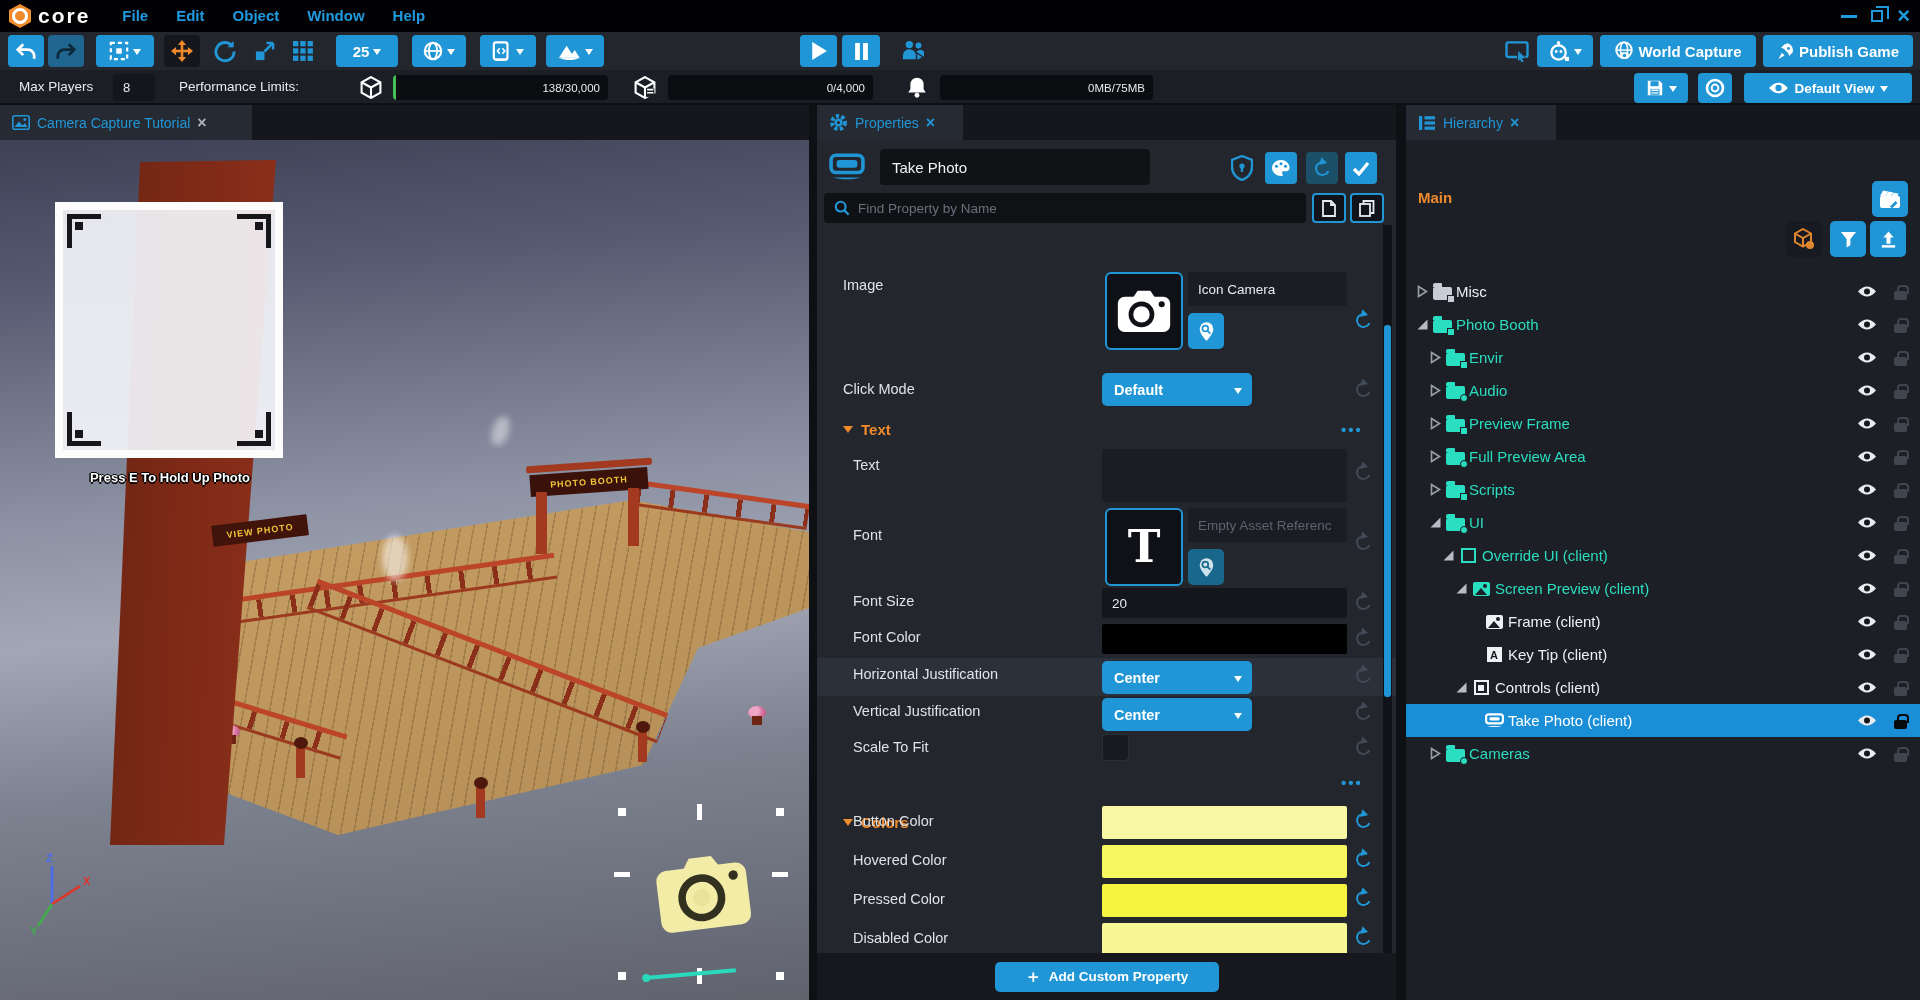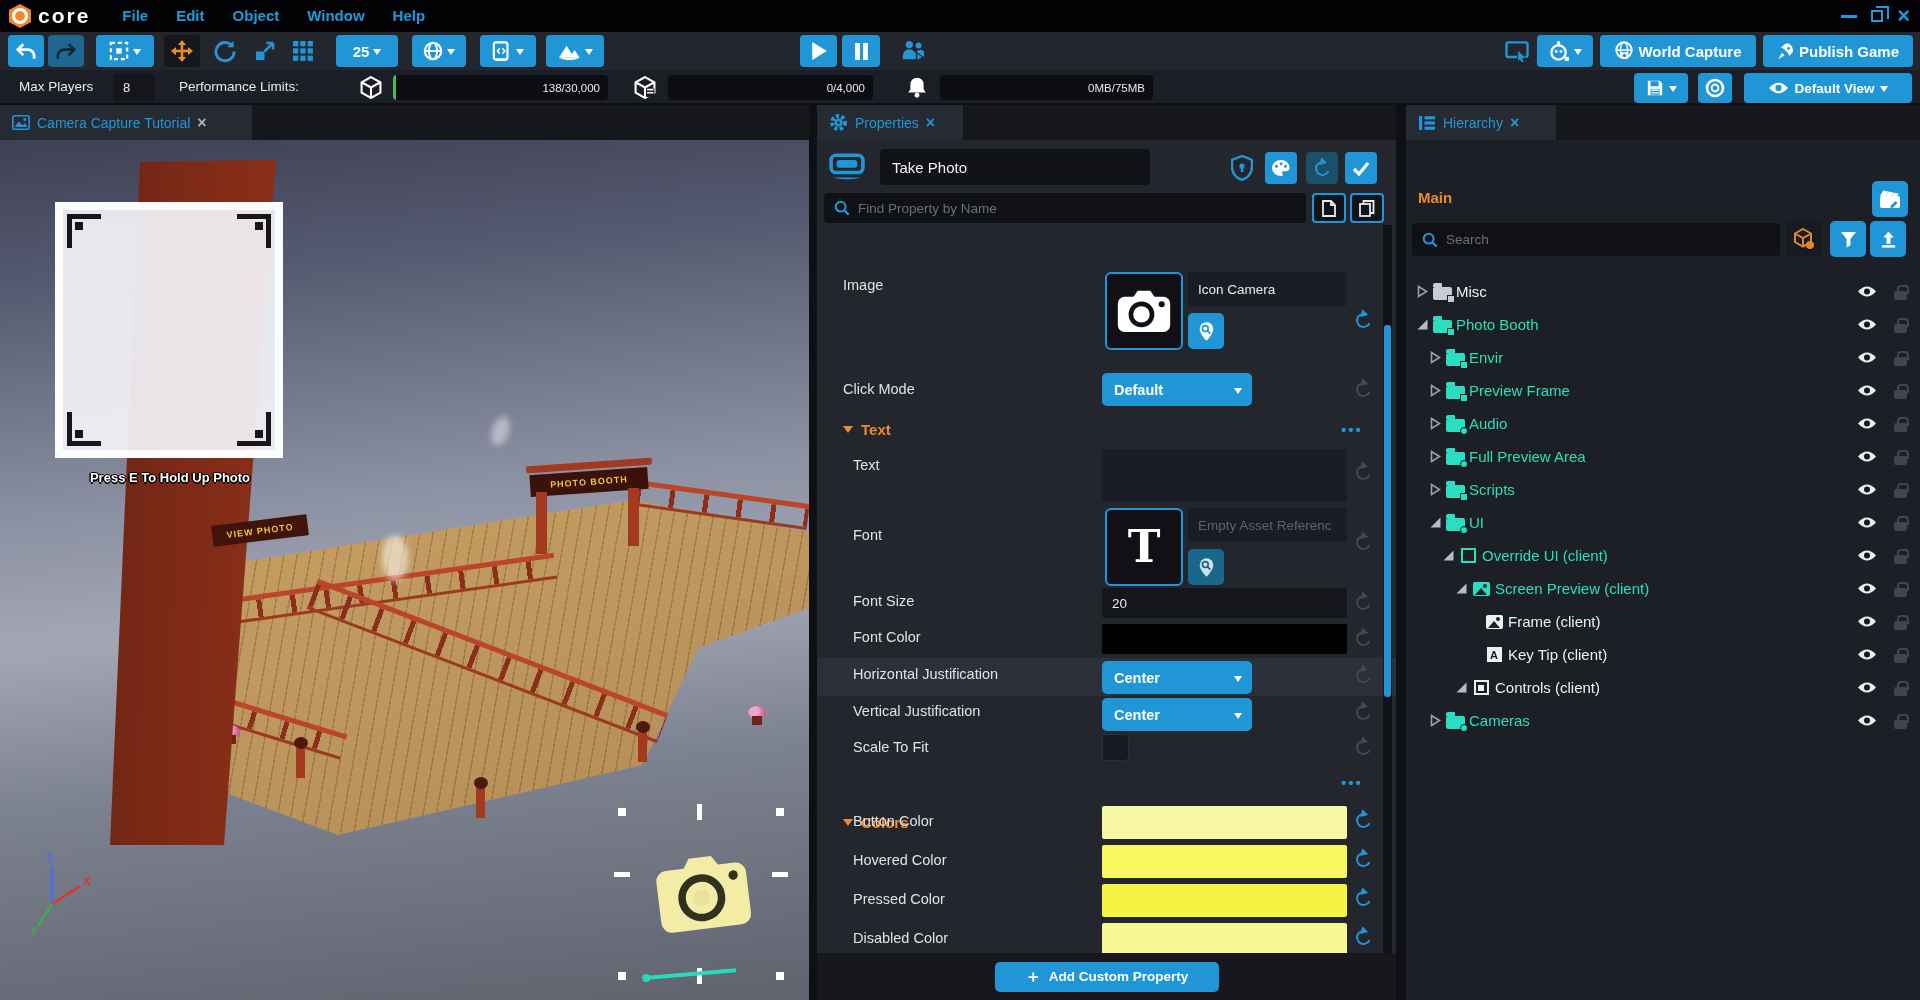--- a/index.html
+++ b/index.html
@@ -667,27 +667,20 @@
 
     <span class="hier-main">Main</span>
     <div class="hbtn2" style="left:466px;top:76px;">
       <svg width="22" height="20" viewBox="0 0 22 20">
           <rect x="1" y="7" width="20" height="12" rx="2" fill="#fff"></rect>
           <path d="M1 7 l3.2-5.5 5 1 -3.2 5z M9.5 2.6 l5 1 -3.2 5 -5-1z M14.8 3.7 l5 1 -3.2 5 -5-1z" fill="#fff"></path>
           <path d="M11 17.5 l5.5-5.5 2 2 -5.5 5.5z" fill="#2196d6"></path>
         </svg>
     </div>
 
-    <div class="hsearch">
-      <svg width="16" height="16" viewBox="0 0 18 18">
-          <circle cx="7.5" cy="7.5" r="5.5" fill="none" stroke="#2196d6" stroke-width="2.4"></circle>
-          <path d="M11.5 11.5 L16.5 16.5" stroke="#2196d6" stroke-width="2.6"></path>
-        </svg>
-      <span class="ph">Search</span>
-    </div>
     <div class="hbtn2 dark" style="left:380px;top:116px;">
       <svg width="22" height="22" viewBox="0 0 22 22">
           <path d="M10 1 L18 5.5 V14 L10 18.5 2 14 V5.5z" fill="none" stroke="#e0862f" stroke-width="2"></path>
           <path d="M2 5.5 L10 10 L18 5.5 M10 10 V18.5" stroke="#e0862f" stroke-width="2" fill="none"></path>
           <circle cx="17" cy="17" r="4" fill="#e0862f"></circle>
         </svg>
     </div>
     <div class="hbtn2" style="left:424px;top:116px;">
       <svg width="17" height="17" viewBox="0 0 18 18">
           <path d="M1 1 h16 L11 8.5 v6.5 l-4 2.5 V8.5z" fill="#fff"></path>
@@ -768,20 +761,42 @@
           </span>
         </div>
         <div class="hrow" style="padding-left: 21px;">
           <span class="exp">
             <svg width="11" height="13" viewBox="0 0 11 13">
               <polygon points="1.5,1.5 9.5,6.5 1.5,11.5" fill="none" stroke="#9aa0a8" stroke-width="1.6"></polygon>
             </svg>
           </span>
           <span class="iconbox">
             <span class="folder" style="--fc:#2adec1">
+              <span class="badge pin"></span>
+            </span>
+          </span>
+          <span class="hlabel teal">Audio</span>
+          <span class="eye">
+            <svg width="20" height="13" viewBox="0 0 20 13">
+              <path d="M1 6.5 Q10 -3.5 19 6.5 Q10 16.5 1 6.5z" fill="#e9ecef"></path>
+              <circle cx="10" cy="6.5" r="3" fill="#16181d"></circle>
+            </svg>
+          </span>
+          <span class="lockwrap">
+            <span class="lock"></span>
+          </span>
+        </div>
+        <div class="hrow" style="padding-left: 21px;">
+          <span class="exp">
+            <svg width="11" height="13" viewBox="0 0 11 13">
+              <polygon points="1.5,1.5 9.5,6.5 1.5,11.5" fill="none" stroke="#9aa0a8" stroke-width="1.6"></polygon>
+            </svg>
+          </span>
+          <span class="iconbox">
+            <span class="folder" style="--fc:#2adec1">
               <span class="badge"></span>
             </span>
           </span>
           <span class="hlabel teal">Preview Frame</span>
           <span class="eye">
             <svg width="20" height="13" viewBox="0 0 20 13">
               <path d="M1 6.5 Q10 -3.5 19 6.5 Q10 16.5 1 6.5z" fill="#e9ecef"></path>
               <circle cx="10" cy="6.5" r="3" fill="#16181d"></circle>
             </svg>
           </span>
@@ -793,202 +808,200 @@
           <span class="exp">
             <svg width="11" height="13" viewBox="0 0 11 13">
               <polygon points="1.5,1.5 9.5,6.5 1.5,11.5" fill="none" stroke="#9aa0a8" stroke-width="1.6"></polygon>
             </svg>
           </span>
           <span class="iconbox">
             <span class="folder" style="--fc:#2adec1">
               <span class="badge pin"></span>
             </span>
           </span>
-          <span class="hlabel teal">Audio</span>
+          <span class="hlabel teal">Full Preview Area</span>
           <span class="eye">
             <svg width="20" height="13" viewBox="0 0 20 13">
               <path d="M1 6.5 Q10 -3.5 19 6.5 Q10 16.5 1 6.5z" fill="#e9ecef"></path>
               <circle cx="10" cy="6.5" r="3" fill="#16181d"></circle>
             </svg>
           </span>
           <span class="lockwrap">
             <span class="lock"></span>
           </span>
         </div>
         <div class="hrow" style="padding-left: 21px;">
           <span class="exp">
             <svg width="11" height="13" viewBox="0 0 11 13">
               <polygon points="1.5,1.5 9.5,6.5 1.5,11.5" fill="none" stroke="#9aa0a8" stroke-width="1.6"></polygon>
+            </svg>
+          </span>
+          <span class="iconbox">
+            <span class="folder" style="--fc:#2adec1">
+              <span class="badge"></span>
+            </span>
+          </span>
+          <span class="hlabel teal">Scripts</span>
+          <span class="eye">
+            <svg width="20" height="13" viewBox="0 0 20 13">
+              <path d="M1 6.5 Q10 -3.5 19 6.5 Q10 16.5 1 6.5z" fill="#e9ecef"></path>
+              <circle cx="10" cy="6.5" r="3" fill="#16181d"></circle>
+            </svg>
+          </span>
+          <span class="lockwrap">
+            <span class="lock"></span>
+          </span>
+        </div>
+        <div class="hrow" style="padding-left: 21px;">
+          <span class="exp">
+            <svg width="11" height="11" viewBox="0 0 11 11">
+              <polygon points="10.5,0.5 10.5,10.5 0.5,10.5" fill="#b7bcc4"></polygon>
             </svg>
           </span>
           <span class="iconbox">
             <span class="folder" style="--fc:#2adec1">
               <span class="badge pin"></span>
             </span>
           </span>
-          <span class="hlabel teal">Full Preview Area</span>
+          <span class="hlabel teal">UI</span>
+          <span class="eye">
+            <svg width="20" height="13" viewBox="0 0 20 13">
+              <path d="M1 6.5 Q10 -3.5 19 6.5 Q10 16.5 1 6.5z" fill="#e9ecef"></path>
+              <circle cx="10" cy="6.5" r="3" fill="#16181d"></circle>
+            </svg>
+          </span>
+          <span class="lockwrap">
+            <span class="lock"></span>
+          </span>
+        </div>
+        <div class="hrow" style="padding-left: 34px;">
+          <span class="exp">
+            <svg width="11" height="11" viewBox="0 0 11 11">
+              <polygon points="10.5,0.5 10.5,10.5 0.5,10.5" fill="#b7bcc4"></polygon>
+            </svg>
+          </span>
+          <span class="iconbox">
+            <span class="sq-outline"></span>
+          </span>
+          <span class="hlabel teal">Override UI (client)</span>
+          <span class="eye">
+            <svg width="20" height="13" viewBox="0 0 20 13">
+              <path d="M1 6.5 Q10 -3.5 19 6.5 Q10 16.5 1 6.5z" fill="#e9ecef"></path>
+              <circle cx="10" cy="6.5" r="3" fill="#16181d"></circle>
+            </svg>
+          </span>
+          <span class="lockwrap">
+            <span class="lock"></span>
+          </span>
+        </div>
+        <div class="hrow" style="padding-left: 47px;">
+          <span class="exp">
+            <svg width="11" height="11" viewBox="0 0 11 11">
+              <polygon points="10.5,0.5 10.5,10.5 0.5,10.5" fill="#b7bcc4"></polygon>
+            </svg>
+          </span>
+          <span class="iconbox">
+            <span class="icon-img teal"></span>
+          </span>
+          <span class="hlabel teal">Screen Preview (client)</span>
+          <span class="eye">
+            <svg width="20" height="13" viewBox="0 0 20 13">
+              <path d="M1 6.5 Q10 -3.5 19 6.5 Q10 16.5 1 6.5z" fill="#e9ecef"></path>
+              <circle cx="10" cy="6.5" r="3" fill="#16181d"></circle>
+            </svg>
+          </span>
+          <span class="lockwrap">
+            <span class="lock"></span>
+          </span>
+        </div>
+        <div class="hrow" style="padding-left: 60px;">
+          <span class="exp"></span>
+          <span class="iconbox">
+            <span class="icon-img white"></span>
+          </span>
+          <span class="hlabel white">Frame (client)</span>
+          <span class="eye">
+            <svg width="20" height="13" viewBox="0 0 20 13">
+              <path d="M1 6.5 Q10 -3.5 19 6.5 Q10 16.5 1 6.5z" fill="#e9ecef"></path>
+              <circle cx="10" cy="6.5" r="3" fill="#16181d"></circle>
+            </svg>
+          </span>
+          <span class="lockwrap">
+            <span class="lock"></span>
+          </span>
+        </div>
+        <div class="hrow" style="padding-left: 60px;">
+          <span class="exp"></span>
+          <span class="iconbox">
+            <span class="icon-a">A</span>
+          </span>
+          <span class="hlabel white">Key Tip (client)</span>
+          <span class="eye">
+            <svg width="20" height="13" viewBox="0 0 20 13">
+              <path d="M1 6.5 Q10 -3.5 19 6.5 Q10 16.5 1 6.5z" fill="#e9ecef"></path>
+              <circle cx="10" cy="6.5" r="3" fill="#16181d"></circle>
+            </svg>
+          </span>
+          <span class="lockwrap">
+            <span class="lock"></span>
+          </span>
+        </div>
+        <div class="hrow" style="padding-left: 47px;">
+          <span class="exp">
+            <svg width="11" height="11" viewBox="0 0 11 11">
+              <polygon points="10.5,0.5 10.5,10.5 0.5,10.5" fill="#b7bcc4"></polygon>
+            </svg>
+          </span>
+          <span class="iconbox">
+            <span class="sq-inner">
+              <i></i>
+            </span>
+          </span>
+          <span class="hlabel white">Controls (client)</span>
+          <span class="eye">
+            <svg width="20" height="13" viewBox="0 0 20 13">
+              <path d="M1 6.5 Q10 -3.5 19 6.5 Q10 16.5 1 6.5z" fill="#e9ecef"></path>
+              <circle cx="10" cy="6.5" r="3" fill="#16181d"></circle>
+            </svg>
+          </span>
+          <span class="lockwrap">
+            <span class="lock"></span>
+          </span>
+        </div>
+        <div class="hrow sel" style="padding-left: 60px;">
+          <span class="exp"></span>
+          <span class="iconbox">
+            <svg width="19" height="15" viewBox="0 0 26 20">
+              <rect x="1.5" y="1.5" width="23" height="12.5" rx="3.5" fill="none" stroke="#fff" stroke-width="3"></rect>
+              <rect x="6" y="5.5" width="14" height="4.5" rx="2" fill="#fff"></rect>
+              <path d="M3 17.5 a13 3.5 0 0 0 20 0" fill="#fff"></path>
+            </svg>
+          </span>
+          <span class="hlabel white">Take Photo (client)</span>
           <span class="eye">
             <svg width="20" height="13" viewBox="0 0 20 13">
               <path d="M1 6.5 Q10 -3.5 19 6.5 Q10 16.5 1 6.5z" fill="#e9ecef"></path>
               <circle cx="10" cy="6.5" r="3" fill="#16181d"></circle>
             </svg>
           </span>
           <span class="lockwrap">
             <span class="lock"></span>
           </span>
         </div>
         <div class="hrow" style="padding-left: 21px;">
           <span class="exp">
             <svg width="11" height="13" viewBox="0 0 11 13">
               <polygon points="1.5,1.5 9.5,6.5 1.5,11.5" fill="none" stroke="#9aa0a8" stroke-width="1.6"></polygon>
-            </svg>
-          </span>
-          <span class="iconbox">
-            <span class="folder" style="--fc:#2adec1">
-              <span class="badge"></span>
-            </span>
-          </span>
-          <span class="hlabel teal">Scripts</span>
-          <span class="eye">
-            <svg width="20" height="13" viewBox="0 0 20 13">
-              <path d="M1 6.5 Q10 -3.5 19 6.5 Q10 16.5 1 6.5z" fill="#e9ecef"></path>
-              <circle cx="10" cy="6.5" r="3" fill="#16181d"></circle>
-            </svg>
-          </span>
-          <span class="lockwrap">
-            <span class="lock"></span>
-          </span>
-        </div>
-        <div class="hrow" style="padding-left: 21px;">
-          <span class="exp">
-            <svg width="11" height="11" viewBox="0 0 11 11">
-              <polygon points="10.5,0.5 10.5,10.5 0.5,10.5" fill="#b7bcc4"></polygon>
             </svg>
           </span>
           <span class="iconbox">
             <span class="folder" style="--fc:#2adec1">
               <span class="badge pin"></span>
             </span>
           </span>
-          <span class="hlabel teal">UI</span>
-          <span class="eye">
-            <svg width="20" height="13" viewBox="0 0 20 13">
-              <path d="M1 6.5 Q10 -3.5 19 6.5 Q10 16.5 1 6.5z" fill="#e9ecef"></path>
-              <circle cx="10" cy="6.5" r="3" fill="#16181d"></circle>
-            </svg>
-          </span>
-          <span class="lockwrap">
-            <span class="lock"></span>
-          </span>
-        </div>
-        <div class="hrow" style="padding-left: 34px;">
-          <span class="exp">
-            <svg width="11" height="11" viewBox="0 0 11 11">
-              <polygon points="10.5,0.5 10.5,10.5 0.5,10.5" fill="#b7bcc4"></polygon>
-            </svg>
-          </span>
-          <span class="iconbox">
-            <span class="sq-outline"></span>
-          </span>
-          <span class="hlabel teal">Override UI (client)</span>
-          <span class="eye">
-            <svg width="20" height="13" viewBox="0 0 20 13">
-              <path d="M1 6.5 Q10 -3.5 19 6.5 Q10 16.5 1 6.5z" fill="#e9ecef"></path>
-              <circle cx="10" cy="6.5" r="3" fill="#16181d"></circle>
-            </svg>
-          </span>
-          <span class="lockwrap">
-            <span class="lock"></span>
-          </span>
-        </div>
-        <div class="hrow" style="padding-left: 47px;">
-          <span class="exp">
-            <svg width="11" height="11" viewBox="0 0 11 11">
-              <polygon points="10.5,0.5 10.5,10.5 0.5,10.5" fill="#b7bcc4"></polygon>
-            </svg>
-          </span>
-          <span class="iconbox">
-            <span class="icon-img teal"></span>
-          </span>
-          <span class="hlabel teal">Screen Preview (client)</span>
-          <span class="eye">
-            <svg width="20" height="13" viewBox="0 0 20 13">
-              <path d="M1 6.5 Q10 -3.5 19 6.5 Q10 16.5 1 6.5z" fill="#e9ecef"></path>
-              <circle cx="10" cy="6.5" r="3" fill="#16181d"></circle>
-            </svg>
-          </span>
-          <span class="lockwrap">
-            <span class="lock"></span>
-          </span>
-        </div>
-        <div class="hrow" style="padding-left: 60px;">
-          <span class="exp"></span>
-          <span class="iconbox">
-            <span class="icon-img white"></span>
-          </span>
-          <span class="hlabel white">Frame (client)</span>
-          <span class="eye">
-            <svg width="20" height="13" viewBox="0 0 20 13">
-              <path d="M1 6.5 Q10 -3.5 19 6.5 Q10 16.5 1 6.5z" fill="#e9ecef"></path>
-              <circle cx="10" cy="6.5" r="3" fill="#16181d"></circle>
-            </svg>
-          </span>
-          <span class="lockwrap">
-            <span class="lock"></span>
-          </span>
-        </div>
-        <div class="hrow" style="padding-left: 60px;">
-          <span class="exp"></span>
-          <span class="iconbox">
-            <span class="icon-a">A</span>
-          </span>
-          <span class="hlabel white">Key Tip (client)</span>
-          <span class="eye">
-            <svg width="20" height="13" viewBox="0 0 20 13">
-              <path d="M1 6.5 Q10 -3.5 19 6.5 Q10 16.5 1 6.5z" fill="#e9ecef"></path>
-              <circle cx="10" cy="6.5" r="3" fill="#16181d"></circle>
-            </svg>
-          </span>
-          <span class="lockwrap">
-            <span class="lock"></span>
-          </span>
-        </div>
-        <div class="hrow" style="padding-left: 47px;">
-          <span class="exp">
-            <svg width="11" height="11" viewBox="0 0 11 11">
-              <polygon points="10.5,0.5 10.5,10.5 0.5,10.5" fill="#b7bcc4"></polygon>
-            </svg>
-          </span>
-          <span class="iconbox">
-            <span class="sq-inner">
-              <i></i>
-            </span>
-          </span>
-          <span class="hlabel white">Controls (client)</span>
-          <span class="eye">
-            <svg width="20" height="13" viewBox="0 0 20 13">
-              <path d="M1 6.5 Q10 -3.5 19 6.5 Q10 16.5 1 6.5z" fill="#e9ecef"></path>
-              <circle cx="10" cy="6.5" r="3" fill="#16181d"></circle>
-            </svg>
-          </span>
-          <span class="lockwrap">
-            <span class="lock"></span>
-          </span>
-        </div>
-        <div class="hrow" style="padding-left: 21px;">
-          <span class="exp">
-            <svg width="11" height="13" viewBox="0 0 11 13">
-              <polygon points="1.5,1.5 9.5,6.5 1.5,11.5" fill="none" stroke="#9aa0a8" stroke-width="1.6"></polygon>
-            </svg>
-          </span>
-          <span class="iconbox">
-            <span class="folder" style="--fc:#2adec1">
-              <span class="badge pin"></span>
-            </span>
-          </span>
           <span class="hlabel teal">Cameras</span>
           <span class="eye">
             <svg width="20" height="13" viewBox="0 0 20 13">
               <path d="M1 6.5 Q10 -3.5 19 6.5 Q10 16.5 1 6.5z" fill="#e9ecef"></path>
               <circle cx="10" cy="6.5" r="3" fill="#16181d"></circle>
             </svg>
           </span>
           <span class="lockwrap">
             <span class="lock"></span>
           </span>

